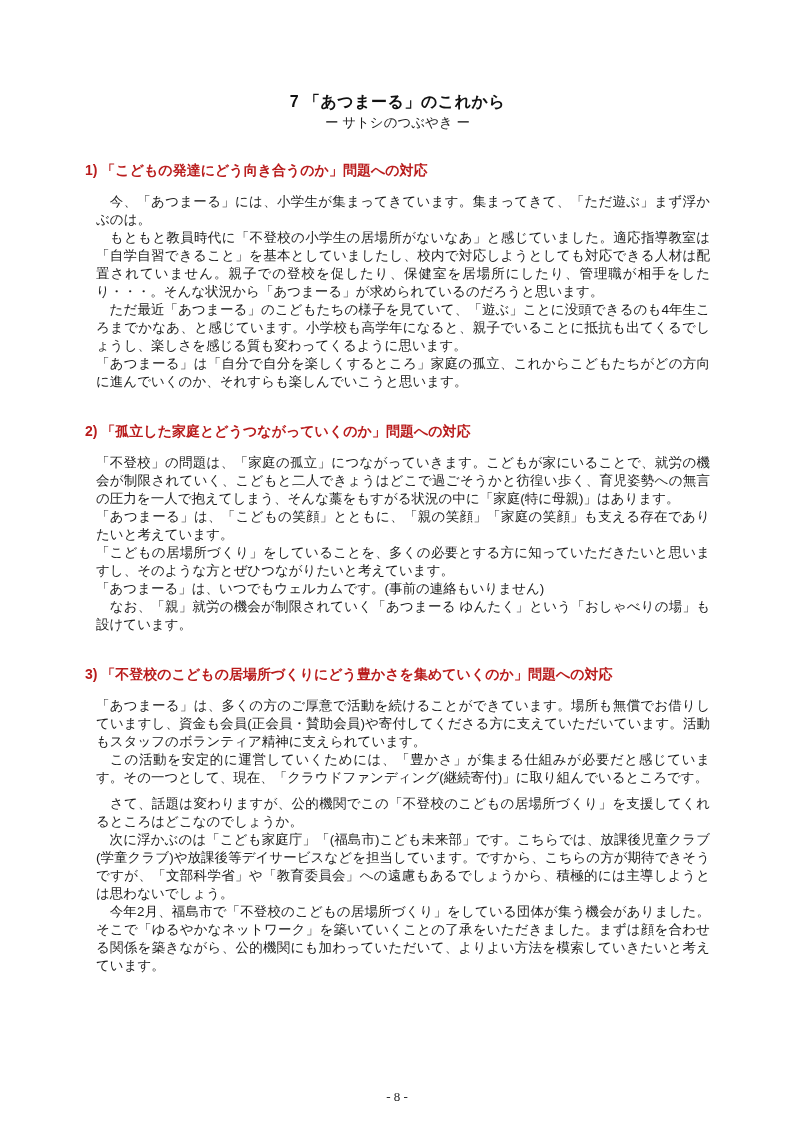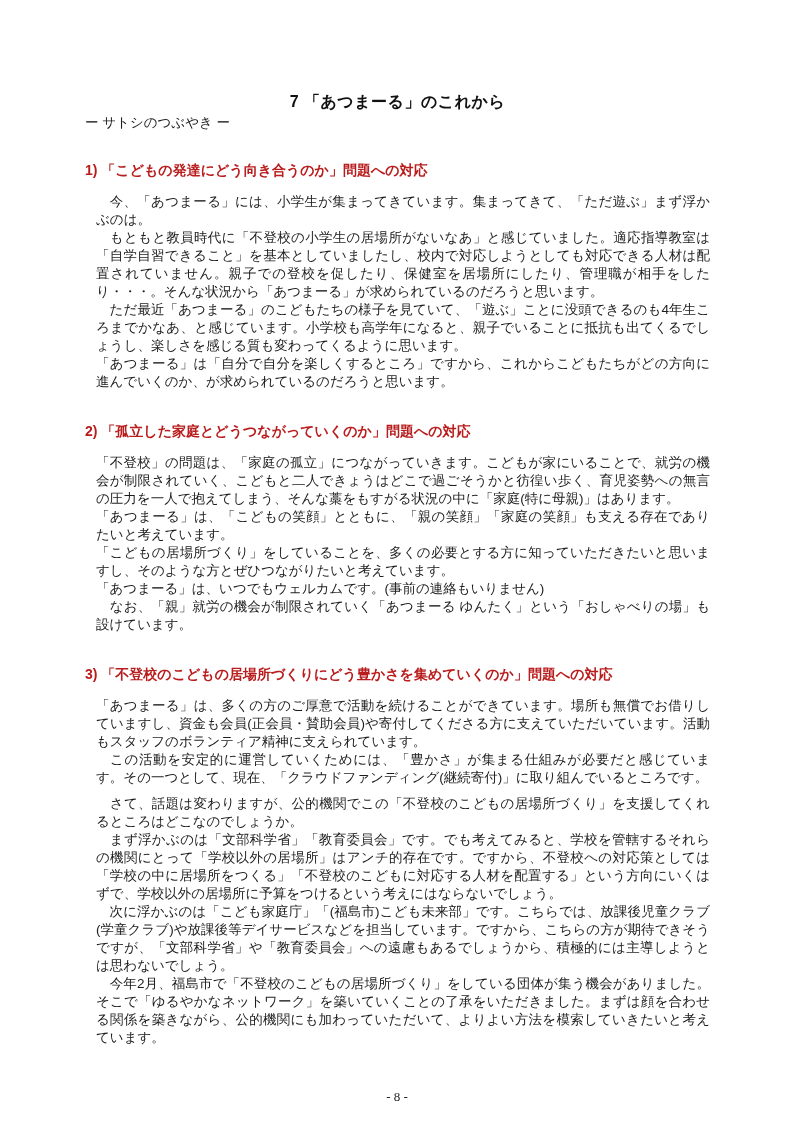--- a/index.html
+++ b/index.html
@@ -23,21 +23,21 @@
     margin: 0;
     text-align: center;
     font-size: 16px;
     font-weight: bold;
     line-height: 22px;
     color: #111111;
     letter-spacing: 0.5px;
   }
   .doc-subtitle {
     margin: 0;
-    text-align: left;
+    text-align: center;
     font-size: 13.5px;
     font-weight: normal;
     line-height: 19px;
     color: #1c1c1c;
   }
   .section {
     margin-top: 28px;
   }
   .section + .section {
     margin-top: 30px;
@@ -80,42 +80,41 @@
 
   <h1 class="doc-title">7 「あつまーる」のこれから</h1>
   <div class="doc-subtitle">ー サトシのつぶやき ー</div>
 
   <section class="section">
     <h2 class="section-heading">1) 「こどもの発達にどう向き合うのか」問題への対応</h2>
     <div class="section-body">
       <p>　今、「あつまーる」には、小学生が集まってきています。集まってきて、「ただ遊ぶ」まず浮かぶのは。</p>
       <p>　もともと教員時代に「不登校の小学生の居場所がないなあ」と感じていました。適応指導教室は「自学自習できること」を基本としていましたし、校内で対応しようとしても対応できる人材は配置されていません。親子での登校を促したり、保健室を居場所にしたり、管理職が相手をしたり・・・。そんな状況から「あつまーる」が求められているのだろうと思います。</p>
       <p>　ただ最近「あつまーる」のこどもたちの様子を見ていて、「遊ぶ」ことに没頭できるのも4年生ころまでかなあ、と感じています。小学校も高学年になると、親子でいることに抵抗も出てくるでしょうし、楽しさを感じる質も変わってくるように思います。</p>
-      <p>「あつまーる」は「自分で自分を楽しくするところ」ですから、これからこどもたちがどの方向に進んでいくのか、が求められているのだろうと思います。</p>
+      <p>「あつまーる」は「自分で自分を楽しくするところ」家庭の孤立、これからこどもたちがどの方向に進んでいくのか、それすらも楽しんでいこうと思います。</p>
     </div>
   </section>
 
   <section class="section">
     <h2 class="section-heading">2) 「孤立した家庭とどうつながっていくのか」問題への対応</h2>
     <div class="section-body">
       <p>「不登校」の問題は、「家庭の孤立」につながっていきます。こどもが家にいることで、就労の機会が制限されていく、こどもと二人できょうはどこで過ごそうかと彷徨い歩く、育児姿勢への無言の圧力を一人で抱えてしまう、そんな藁をもすがる状況の中に「家庭(特に母親)」はあります。</p>
       <p>「あつまーる」は、「こどもの笑顔」とともに、「親の笑顔」「家庭の笑顔」も支える存在でありたいと考えています。</p>
       <p>「こどもの居場所づくり」をしていることを、多くの必要とする方に知っていただきたいと思いますし、そのような方とぜひつながりたいと考えています。</p>
       <p>「あつまーる」は、いつでもウェルカムです。(事前の連絡もいりません)</p>
       <p>　なお、「親」就労の機会が制限されていく「あつまーる ゆんたく」という「おしゃべりの場」も設けています。</p>
     </div>
   </section>
 
   <section class="section">
     <h2 class="section-heading">3) 「不登校のこどもの居場所づくりにどう豊かさを集めていくのか」問題への対応</h2>
     <div class="section-body">
       <p>「あつまーる」は、多くの方のご厚意で活動を続けることができています。場所も無償でお借りしていますし、資金も会員(正会員・賛助会員)や寄付してくださる方に支えていただいています。活動もスタッフのボランティア精神に支えられています。</p>
       <p>　この活動を安定的に運営していくためには、「豊かさ」が集まる仕組みが必要だと感じています。その一つとして、現在、「クラウドファンディング(継続寄付)」に取り組んでいるところです。</p>
       <p class="para-gap">　さて、話題は変わりますが、公的機関でこの「不登校のこどもの居場所づくり」を支援してくれるところはどこなのでしょうか。</p>
-      <p>　まず浮かぶのは「文部科学省」「教育委員会」です。でも考えてみると、学校を管轄するそれらの機関にとって「学校以外の居場所」はアンチ的存在です。ですから、不登校への対応策としては「学校の中に居場所をつくる」「不登校のこどもに対応する人材を配置する」という方向にいくはずで、学校以外の居場所に予算をつけるという考えにはならないでしょう。</p>
       <p>　次に浮かぶのは「こども家庭庁」「(福島市)こども未来部」です。こちらでは、放課後児童クラブ(学童クラブ)や放課後等デイサービスなどを担当しています。ですから、こちらの方が期待できそうですが、「文部科学省」や「教育委員会」への遠慮もあるでしょうから、積極的には主導しようとは思わないでしょう。</p>
       <p>　今年2月、福島市で「不登校のこどもの居場所づくり」をしている団体が集う機会がありました。そこで「ゆるやかなネットワーク」を築いていくことの了承をいただきました。まずは顔を合わせる関係を築きながら、公的機関にも加わっていただいて、よりよい方法を模索していきたいと考えています。</p>
     </div>
   </section>
 
   <div class="page-number">- 8 -</div>
 
 </div>
 
 </body></html>

